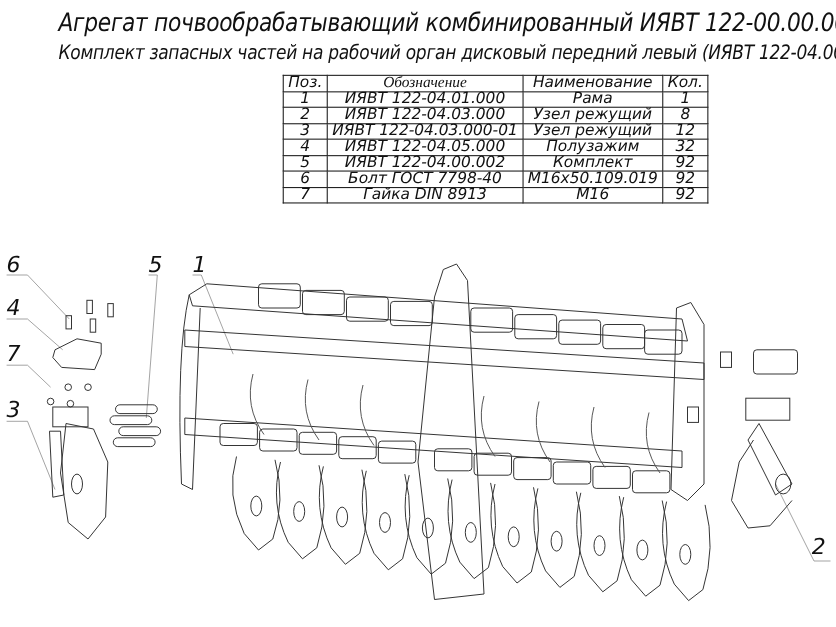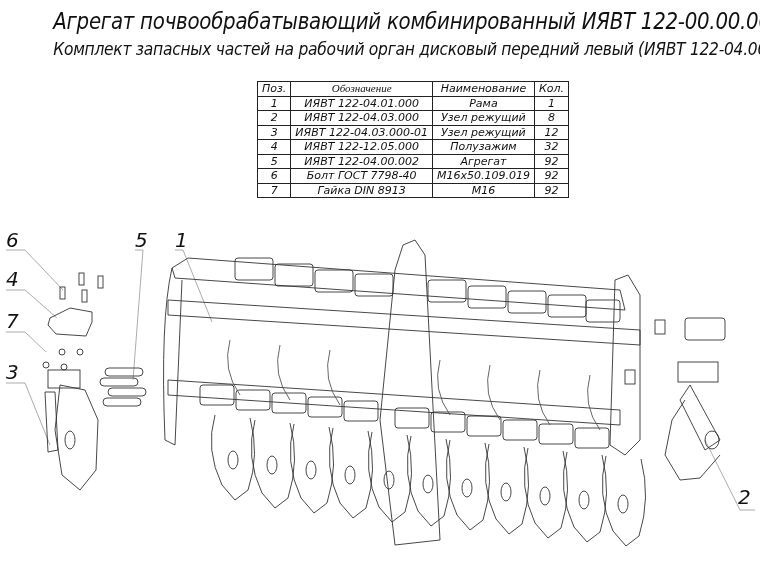--- a/index.html
+++ b/index.html
@@ -2,22 +2,22 @@
 <html><head>
 <meta charset="utf-8">
 <style>
   html, body { margin:0; padding:0; background:#ffffff; }
   body { width:760px; height:570px; position:relative; overflow:hidden;
          font-family:"DejaVu Sans", sans-serif; color:#111; }
   .title { position:absolute; left:0; width:760px; text-align:center; font-style:italic;
            font-family:"DejaVu Sans", sans-serif; letter-spacing:-0.3px; transform:scaleX(0.86); transform-origin:center; white-space:nowrap; }
   .t1 { top:8px; font-size:23px; }
   .t2 { top:38px; font-size:18px; }
-  table.spec { position:absolute; left:257px; top:81px; border-collapse:collapse;
-               font-size:11px; font-style:italic; font-family:"DejaVu Sans", sans-serif; }
+  table.spec { position:absolute; left:257px; top:68px; border-collapse:collapse;
+               font-size:14px; font-style:italic; font-family:"DejaVu Sans", sans-serif; }
   table.spec td, table.spec th { border:1px solid #222; padding:0 4px; height:13.5px; line-height:13px; text-align:center; font-weight:normal; white-space:nowrap; }
   .c0 { width:20px; } .c1 { width:120px;font-family:Liberation Serif, serif; } .c2 { width:84px;margin-top:20px; } .c3 { width:18px;margin-top:48px; }
   .callout { position:absolute; font-size:20px; font-style:italic; font-family:"DejaVu Sans", sans-serif; }
   svg.drawing { position:absolute; left:0; top:0; }
 </style>
 </head>
 <body>
 
 <div class="title t1">Агрегат почвообрабатывающий комбинированный ИЯВТ 122-00.00.000</div>
 <div class="title t2">Комплект запасных частей на рабочий орган дисковый передний левый (ИЯВТ 122-04.00.000)</div>
@@ -43,28 +43,28 @@
     <td>8</td>
   </tr>
   <tr>
     <td>3</td>
     <td>ИЯВТ 122-04.03.000-01</td>
     <td>Узел режущий</td>
     <td>12</td>
   </tr>
   <tr>
     <td>4</td>
-    <td>ИЯВТ 122-12.05.000</td>
+    <td>ИЯВТ 122-04.05.000</td>
     <td>Полузажим</td>
     <td>32</td>
   </tr>
   <tr>
     <td>5</td>
     <td>ИЯВТ 122-04.00.002</td>
-    <td>Агрегат</td>
+    <td>Комплект</td>
     <td>92</td>
   </tr>
   <tr>
     <td>6</td>
     <td>Болт ГОСТ 7798-40</td>
     <td>М16х50.109.019</td>
     <td>92</td>
   </tr>
   <tr>
     <td>7</td>

